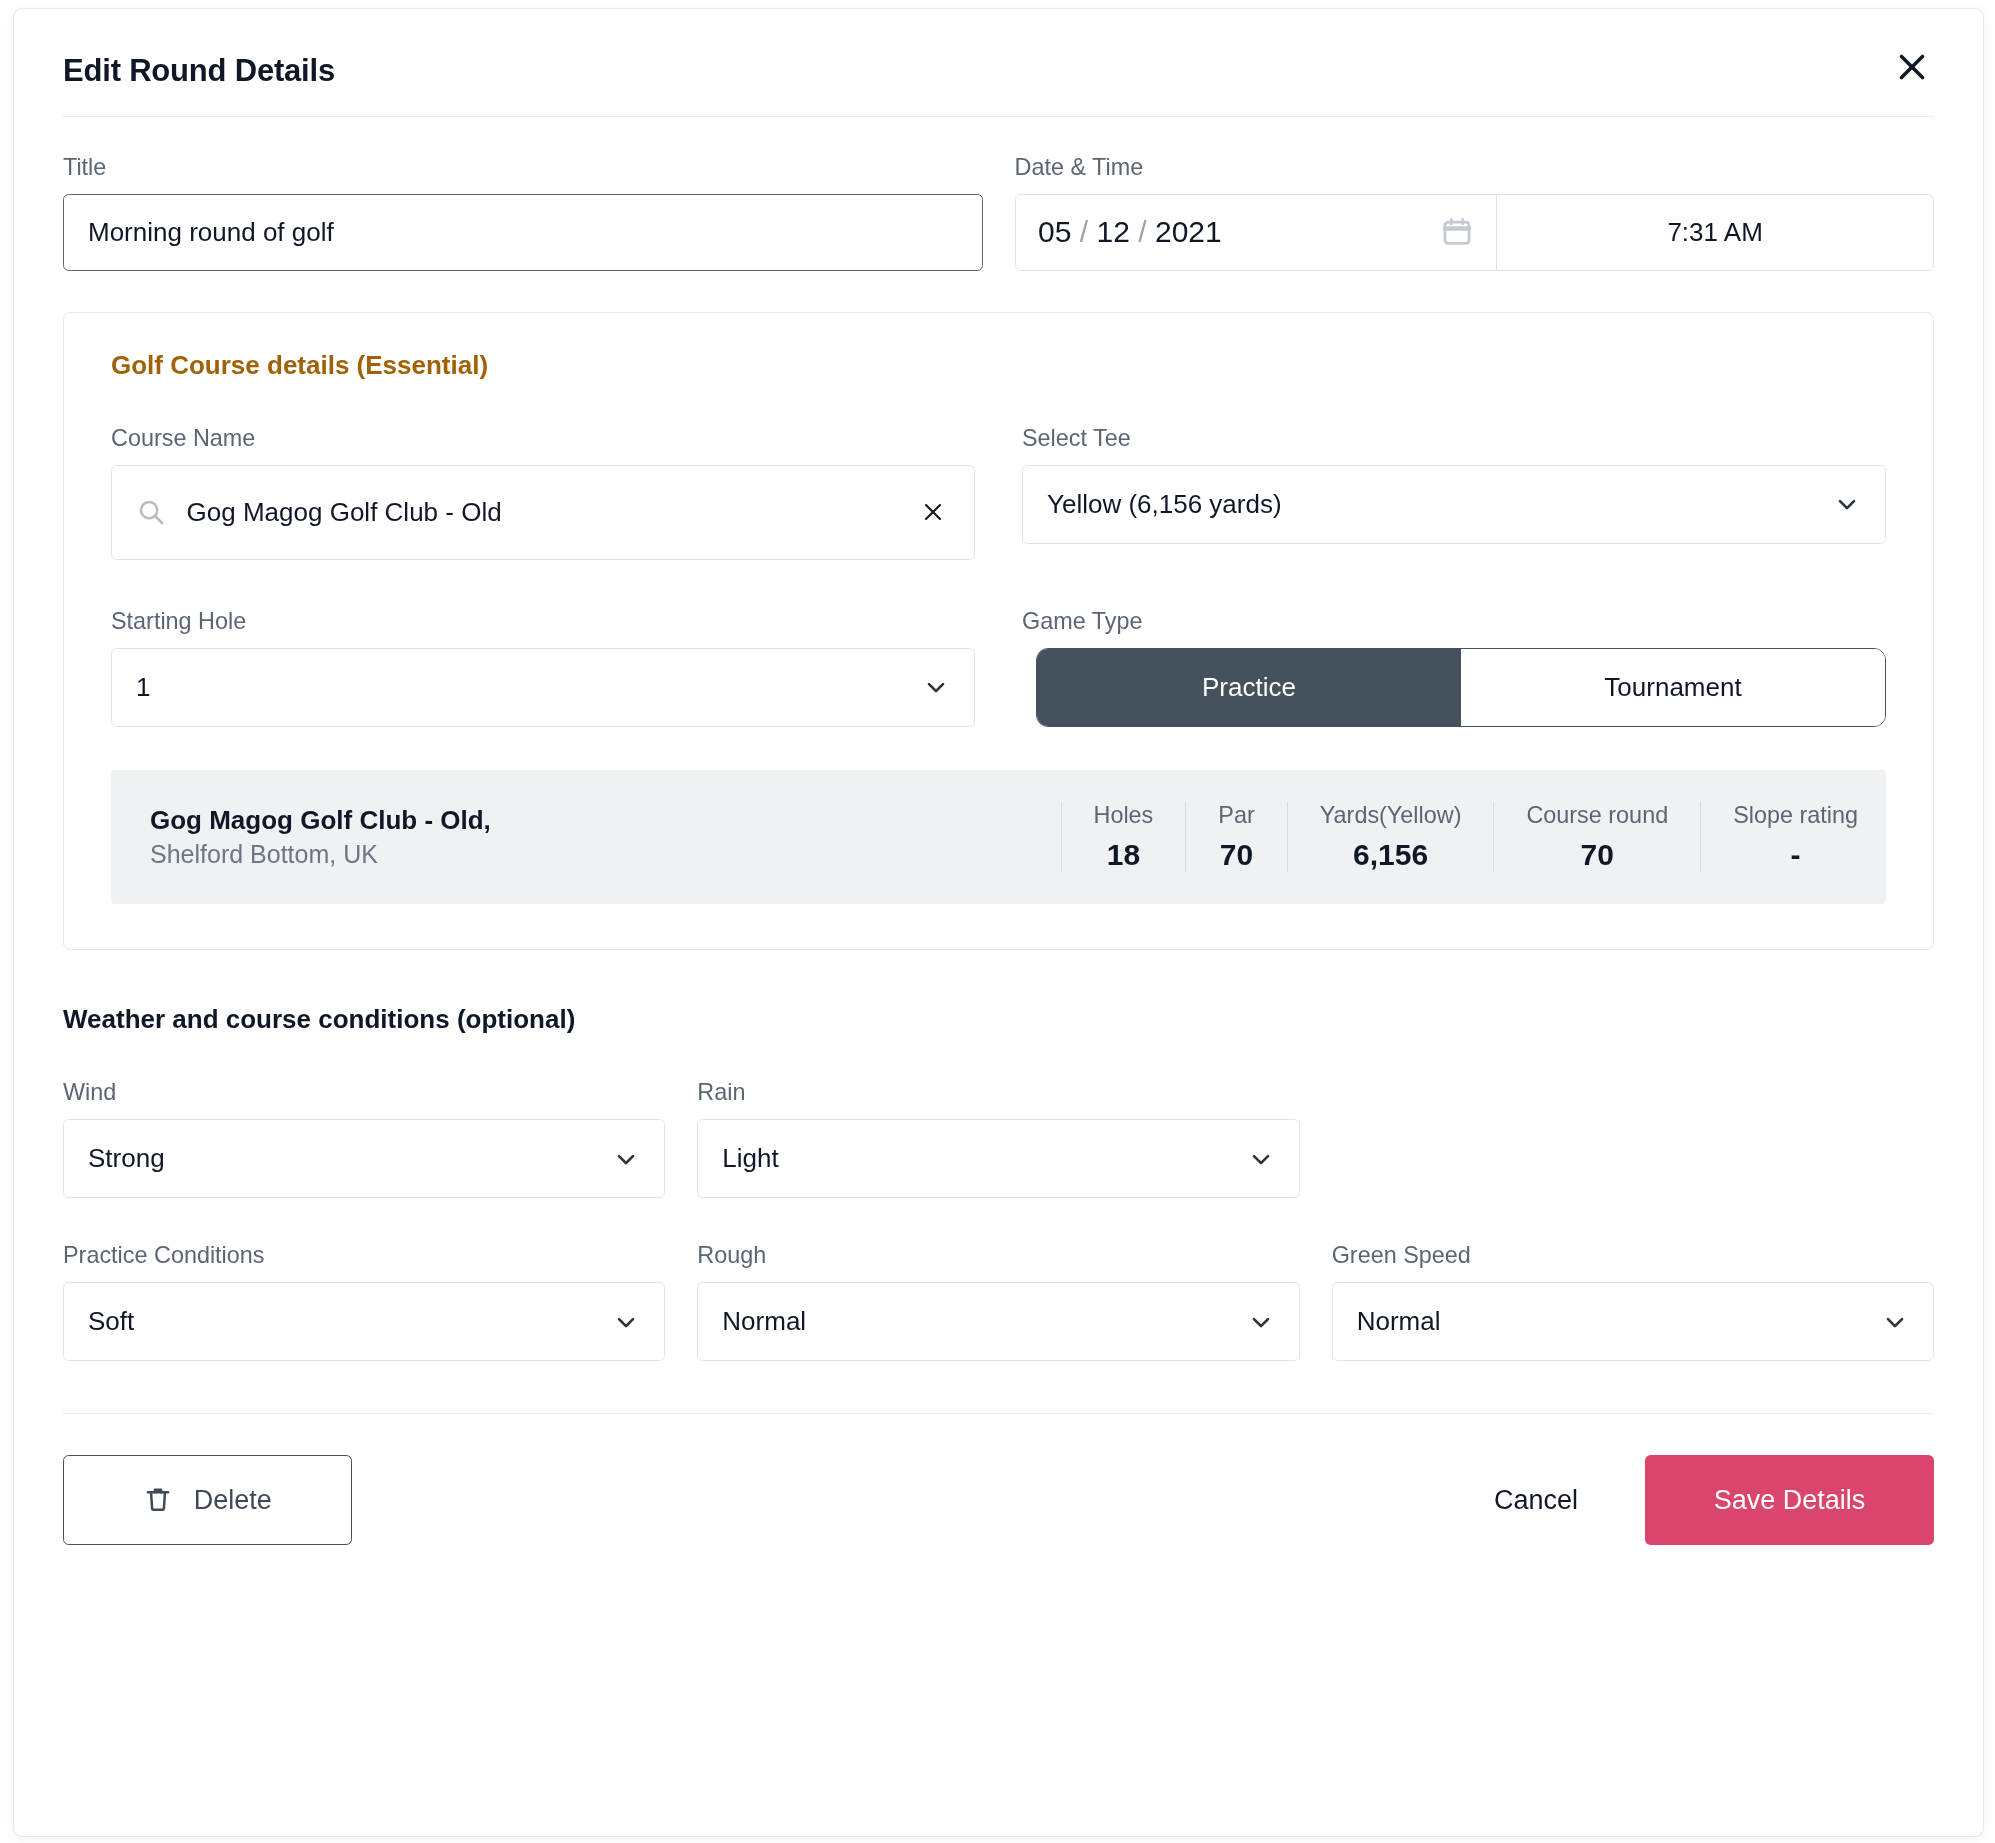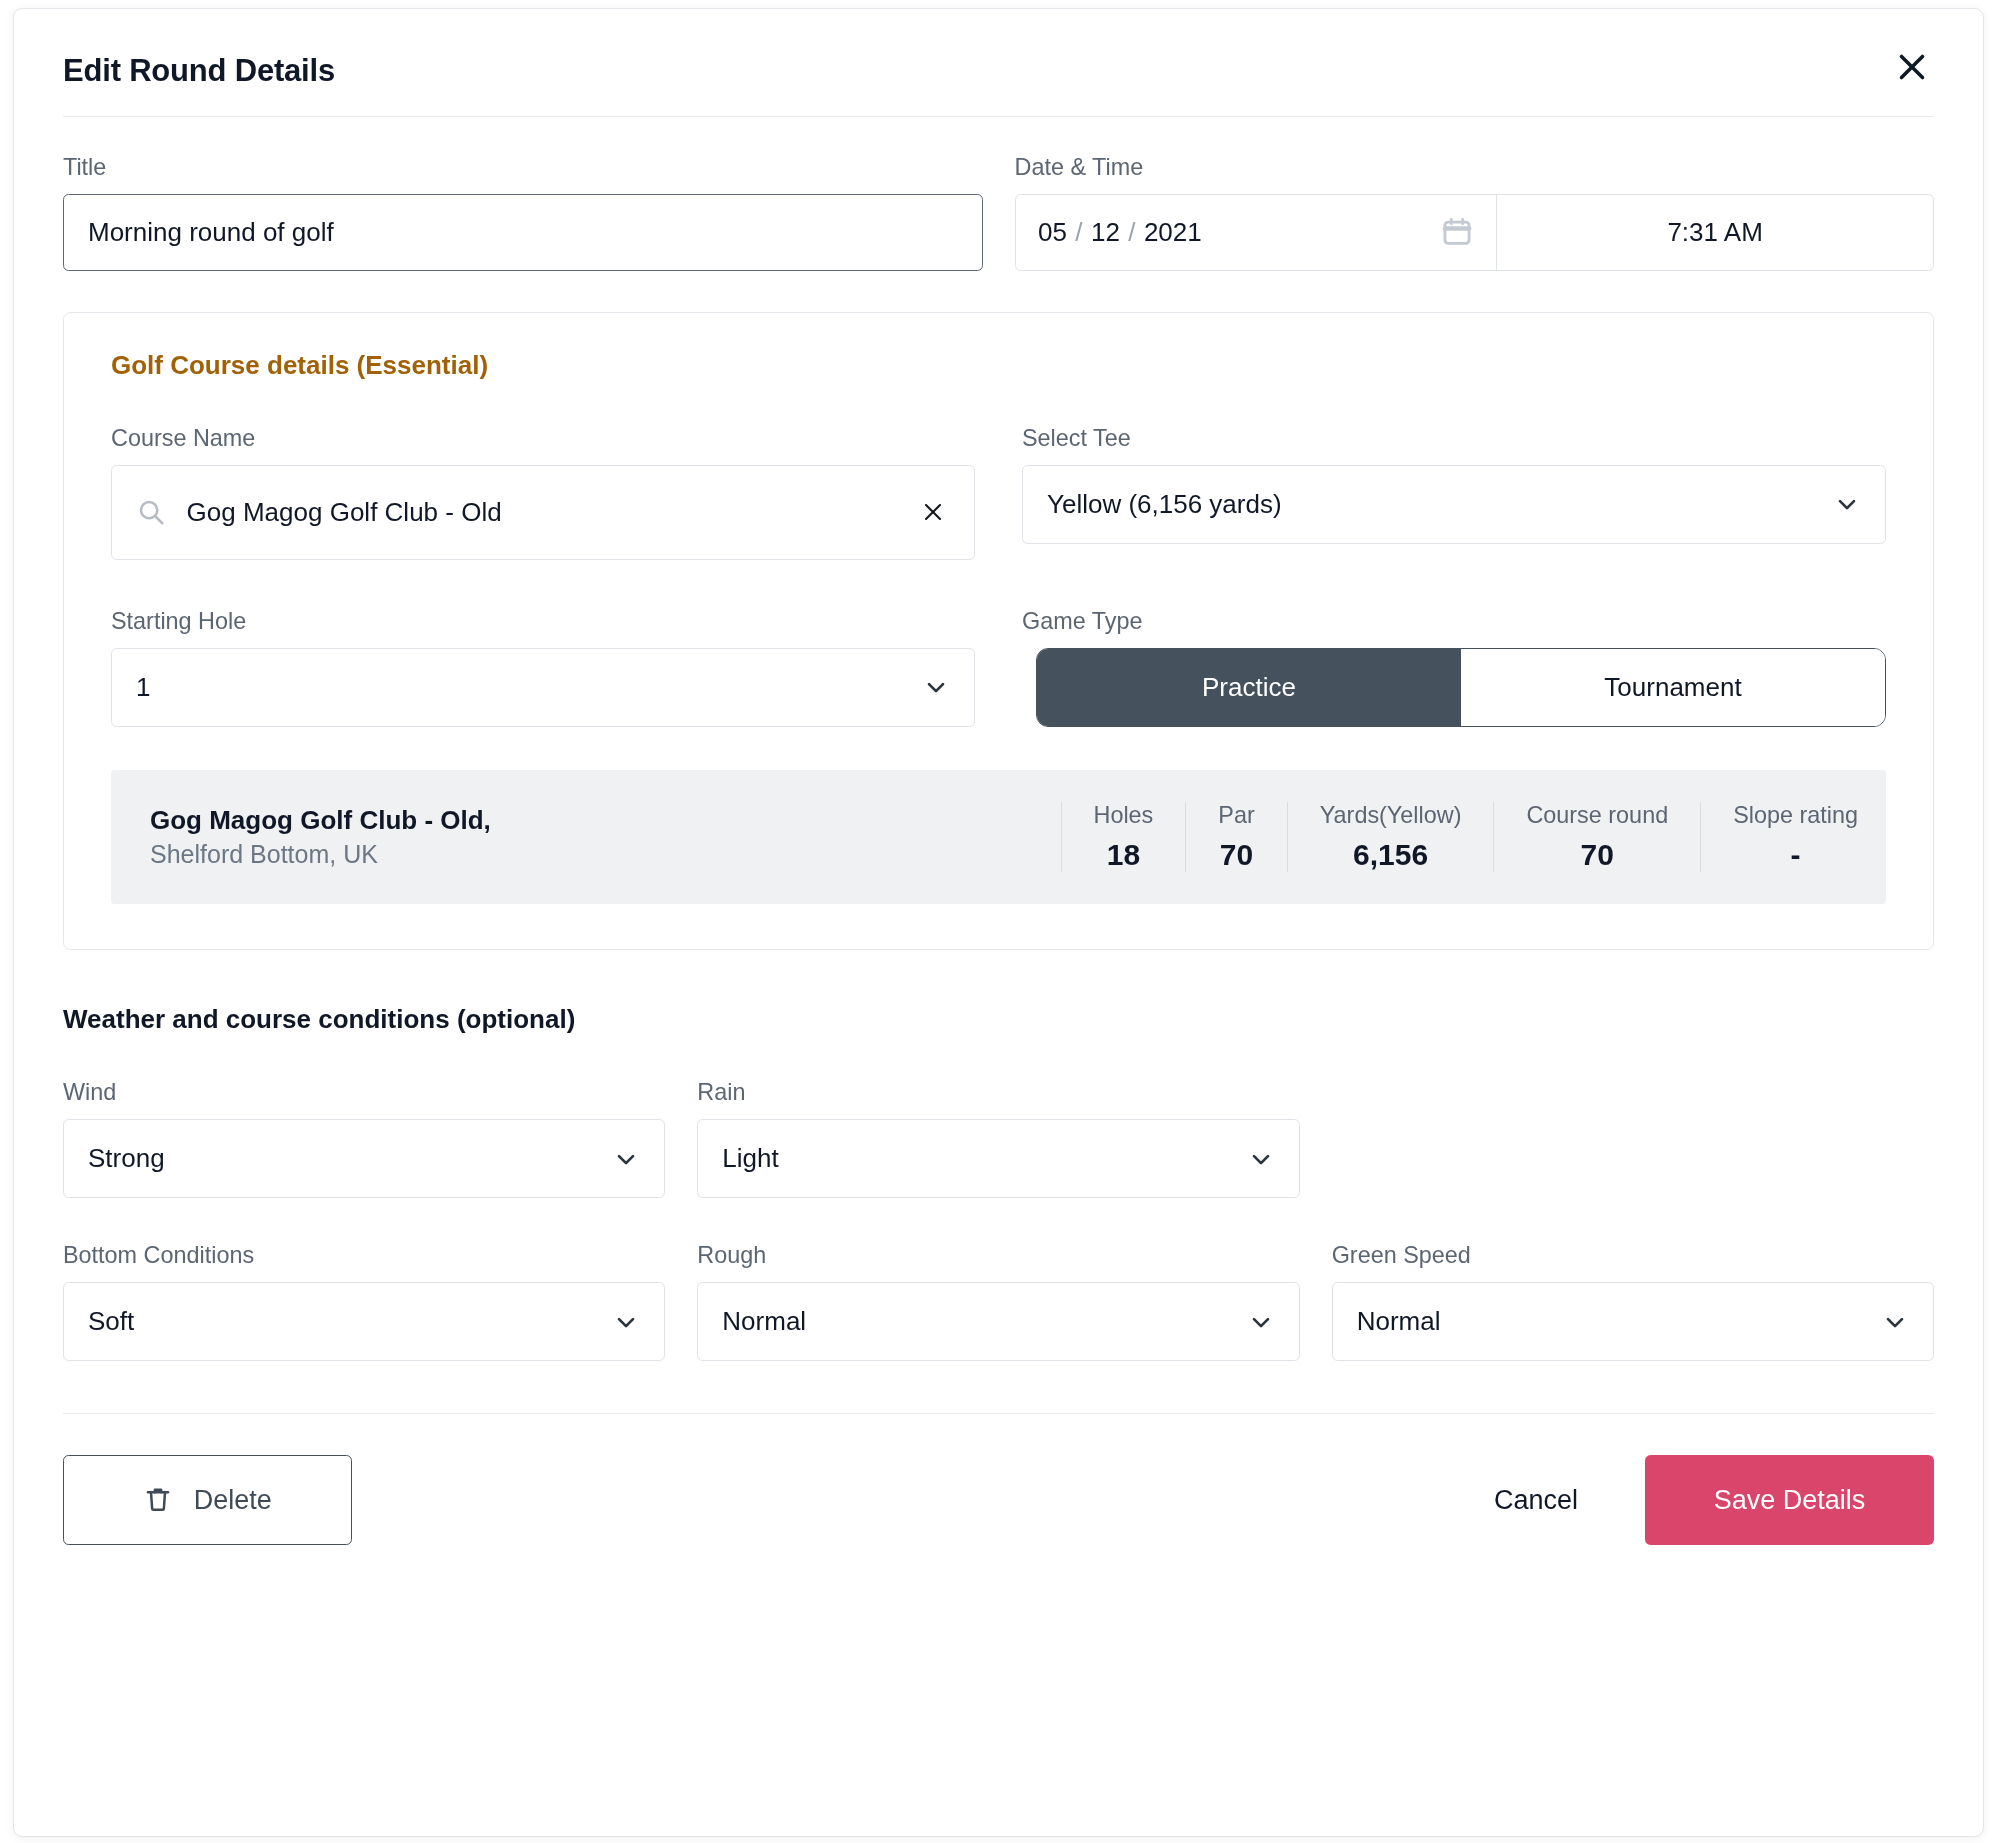--- a/index.html
+++ b/index.html
@@ -92,21 +92,21 @@
     height: 77px;
     overflow: hidden;
     background: #fff;
   }
   .date-part {
     flex: 0 0 52.5%;
     display: flex;
     align-items: center;
     padding: 0 22.5px;
     border-right: 0.9px solid #dfe3e8;
-    font-size: 26px;
+    font-size: 30px;
     color: #101828;
     position: relative;
   }
   .date-seg { color: #101828; }
   .date-sep { color: #9aa3ad; margin: 0 8.4px; }
   .cal-icon { margin-left: auto; display: flex; align-items: center; }
   .time-part {
     flex: 1;
     display: flex;
     align-items: center;
@@ -437,21 +437,21 @@
               <polyline points="6 9.5 12 15.5 18 9.5"></polyline>
             </svg>
         </span>
       </div>
     </div>
     <div class="w-col empty"></div>
   </div>
 
   <div class="w-row">
     <div class="w-col">
-      <div class="field-label">Bottom Conditions</div>
+      <div class="field-label">Practice Conditions</div>
       <div class="select-box">
         <span class="sel-val">Soft</span>
         <span class="chev">
           <svg width="28" height="28" viewBox="0 0 24 24" fill="none" stroke="#2b333c" stroke-width="2.3" stroke-linecap="round" stroke-linejoin="round">
               <polyline points="6 9.5 12 15.5 18 9.5"></polyline>
             </svg>
         </span>
       </div>
     </div>
     <div class="w-col">

